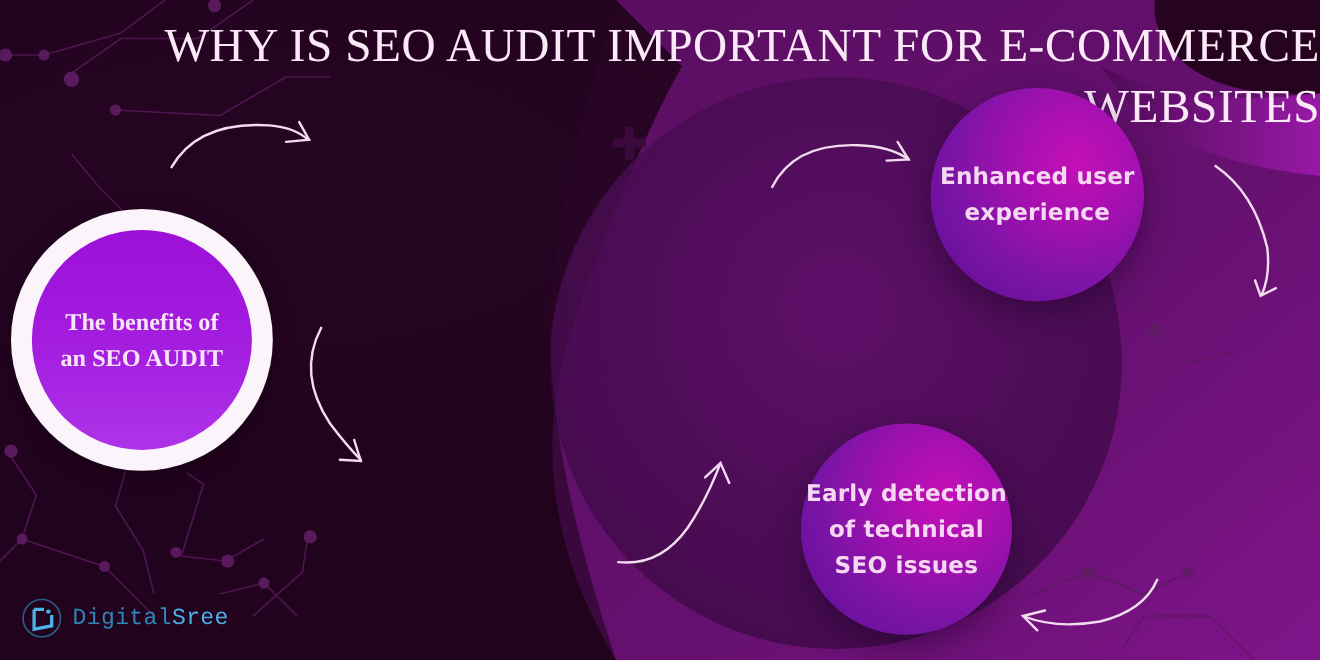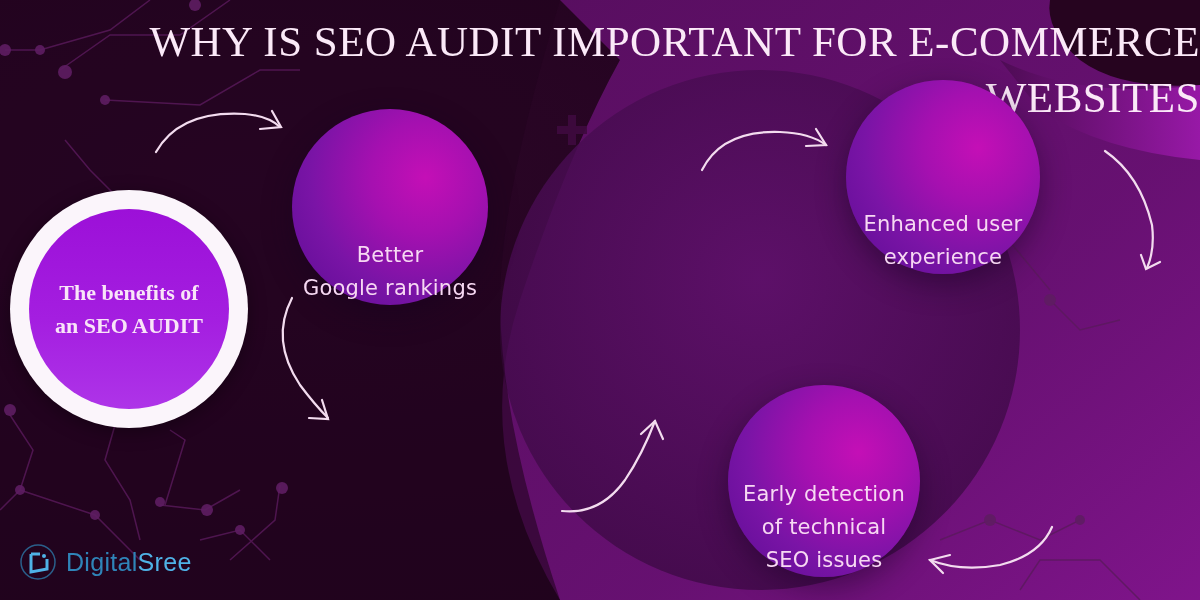--- a/index.html
+++ b/index.html
@@ -14,21 +14,21 @@
     position: absolute; left: 0; top: 14px; width: 1200px; text-align: right;
     font-family: "Liberation Serif", "DejaVu Serif", serif;
     color: #fbe9f8; font-size: 43px; line-height: 56px; letter-spacing: 0.5px;
     margin: 0; font-weight: normal;
   }
   .title span { display: block; }
   .bubble {
     position: absolute; border-radius: 50%;
     background: radial-gradient(circle at 68% 35%, #c40fb6 0%, #a510b0 30%, #7a14a6 62%, #5a0c93 100%);
     box-shadow: 0 10px 30px rgba(20, 0, 30, 0.45);
-    display: flex; align-items: flex-end; justify-content: center; text-align: center;
+    display: flex; align-items: center; justify-content: center; text-align: center; font-weight: bold;
   }
   .bubble-text {
     color: #f7d8f3; font-family: "DejaVu Sans", sans-serif;
     font-size: 21px; line-height: 33px; white-space: pre-line; letter-spacing: 0.2px;
   }
   .center-ring {
     position: absolute; left: 10px; top: 190px; width: 238px; height: 238px; border-radius: 50%;
     background: #fbf5fb; display: flex; align-items: center; justify-content: center;
     box-shadow: 0 4px 18px rgba(0,0,0,0.35);
   }
@@ -39,21 +39,21 @@
   }
   .center-text {
     color: #f9e4f8; font-family: Liberation Serif, serif; font-weight: bold;
     font-size: 22px; line-height: 33px; white-space: pre-line;
   }
   .arrows { position: absolute; left: 0; top: 0; width: 1200px; height: 600px; pointer-events: none; }
   .logo {
     position: absolute; left: 18px; top: 540px; height: 44px; display: flex; align-items: center; gap: 8px;
   }
   .logo-icon { width: 40px; height: 40px; }
-  .logo-text { font-family: Liberation Sans, sans-serif; font-size: 25px; letter-spacing: 0.3px; }
+  .logo-text { font-family: Liberation Mono, monospace; font-size: 21px; letter-spacing: 0.3px; }
   .logo-a { color: #2f84b8; }
   .logo-b { color: #4fb2e6; }
 </style>
 </head>
 <body>
 
 <div class="canvas">
 
   <svg class="bg-layer" viewBox="0 0 1200 600">
     <defs>
@@ -128,24 +128,20 @@
     <span>WEBSITES</span>
   </h1>
 
   <div class="center-ring">
     <div class="center-disc">
       <div class="center-text">The benefits of
 an SEO AUDIT</div>
     </div>
   </div>
 
-  <div class="bubble" style="left:292px; top:109px; width:196px; height:196px;">
-    <div class="bubble-text">Better
-Google rankings</div>
-  </div>
 
 
 
   <div class="bubble" style="left:846px; top:80px; width:194px; height:194px;">
     <div class="bubble-text">Enhanced user
 experience</div>
   </div>
 
 
   <div class="bubble" style="left:728px; top:385px; width:192px; height:192px;">

